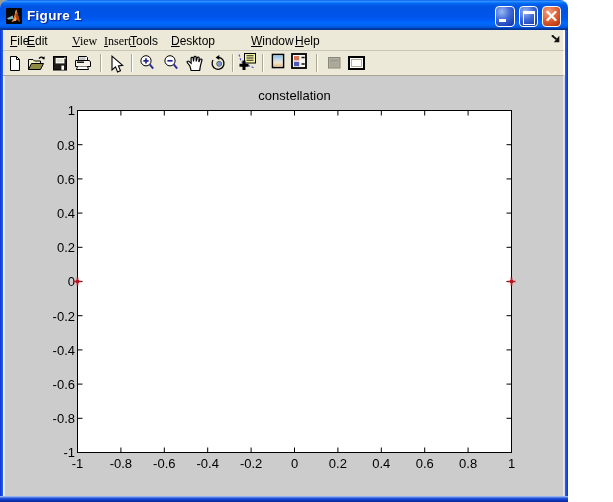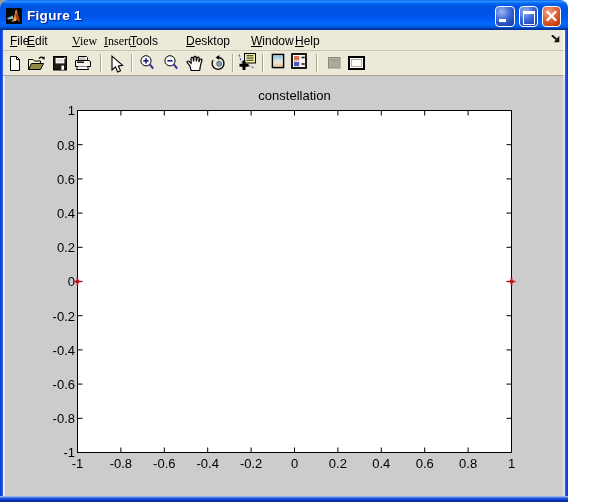--- a/index.html
+++ b/index.html
@@ -53,21 +53,21 @@
         <path d="M4.5,5 L12.5,13 M12.5,5 L4.5,13" stroke="#fff" stroke-width="2.4" stroke-linecap="round"></path>
       </svg>
     </div>
   </div>
   <div id="menubar">
     <span class="mi" style="left:7px;"><u>F</u>ile</span>
     <span class="mi" style="left:24px;"><u>E</u>dit</span>
     <span class="mi" style="left:69px;font-family:Liberation Serif, serif;"><u>V</u>iew</span>
     <span class="mi" style="left:101px;font-family:Liberation Serif, serif;"><u>I</u>nsert</span>
     <span class="mi" style="left:127px;"><u>T</u>ools</span>
-    <span class="mi" style="left:183px;"><u>D</u>esktop</span>
+    <span class="mi" style="left:168px;"><u>D</u>esktop</span>
     <span class="mi" style="left:248px;"><u>W</u>indow</span>
     <span class="mi" style="left:292px;text-align:right;"><u>H</u>elp</span>
     <svg width="10" height="10" viewBox="0 0 10 10" style="position:absolute;left:548px;top:3px;">
       <circle cx="1.6" cy="3" r="1.1" fill="#111"></circle>
       <path d="M1.5,3 L5.5,6.2" stroke="#111" stroke-width="1.8" fill="none"></path>
       <polygon points="8.3,2.8 8.3,9.3 2.8,9.3" fill="#111"></polygon>
     </svg>
   </div>
   <div id="toolbar">
 

